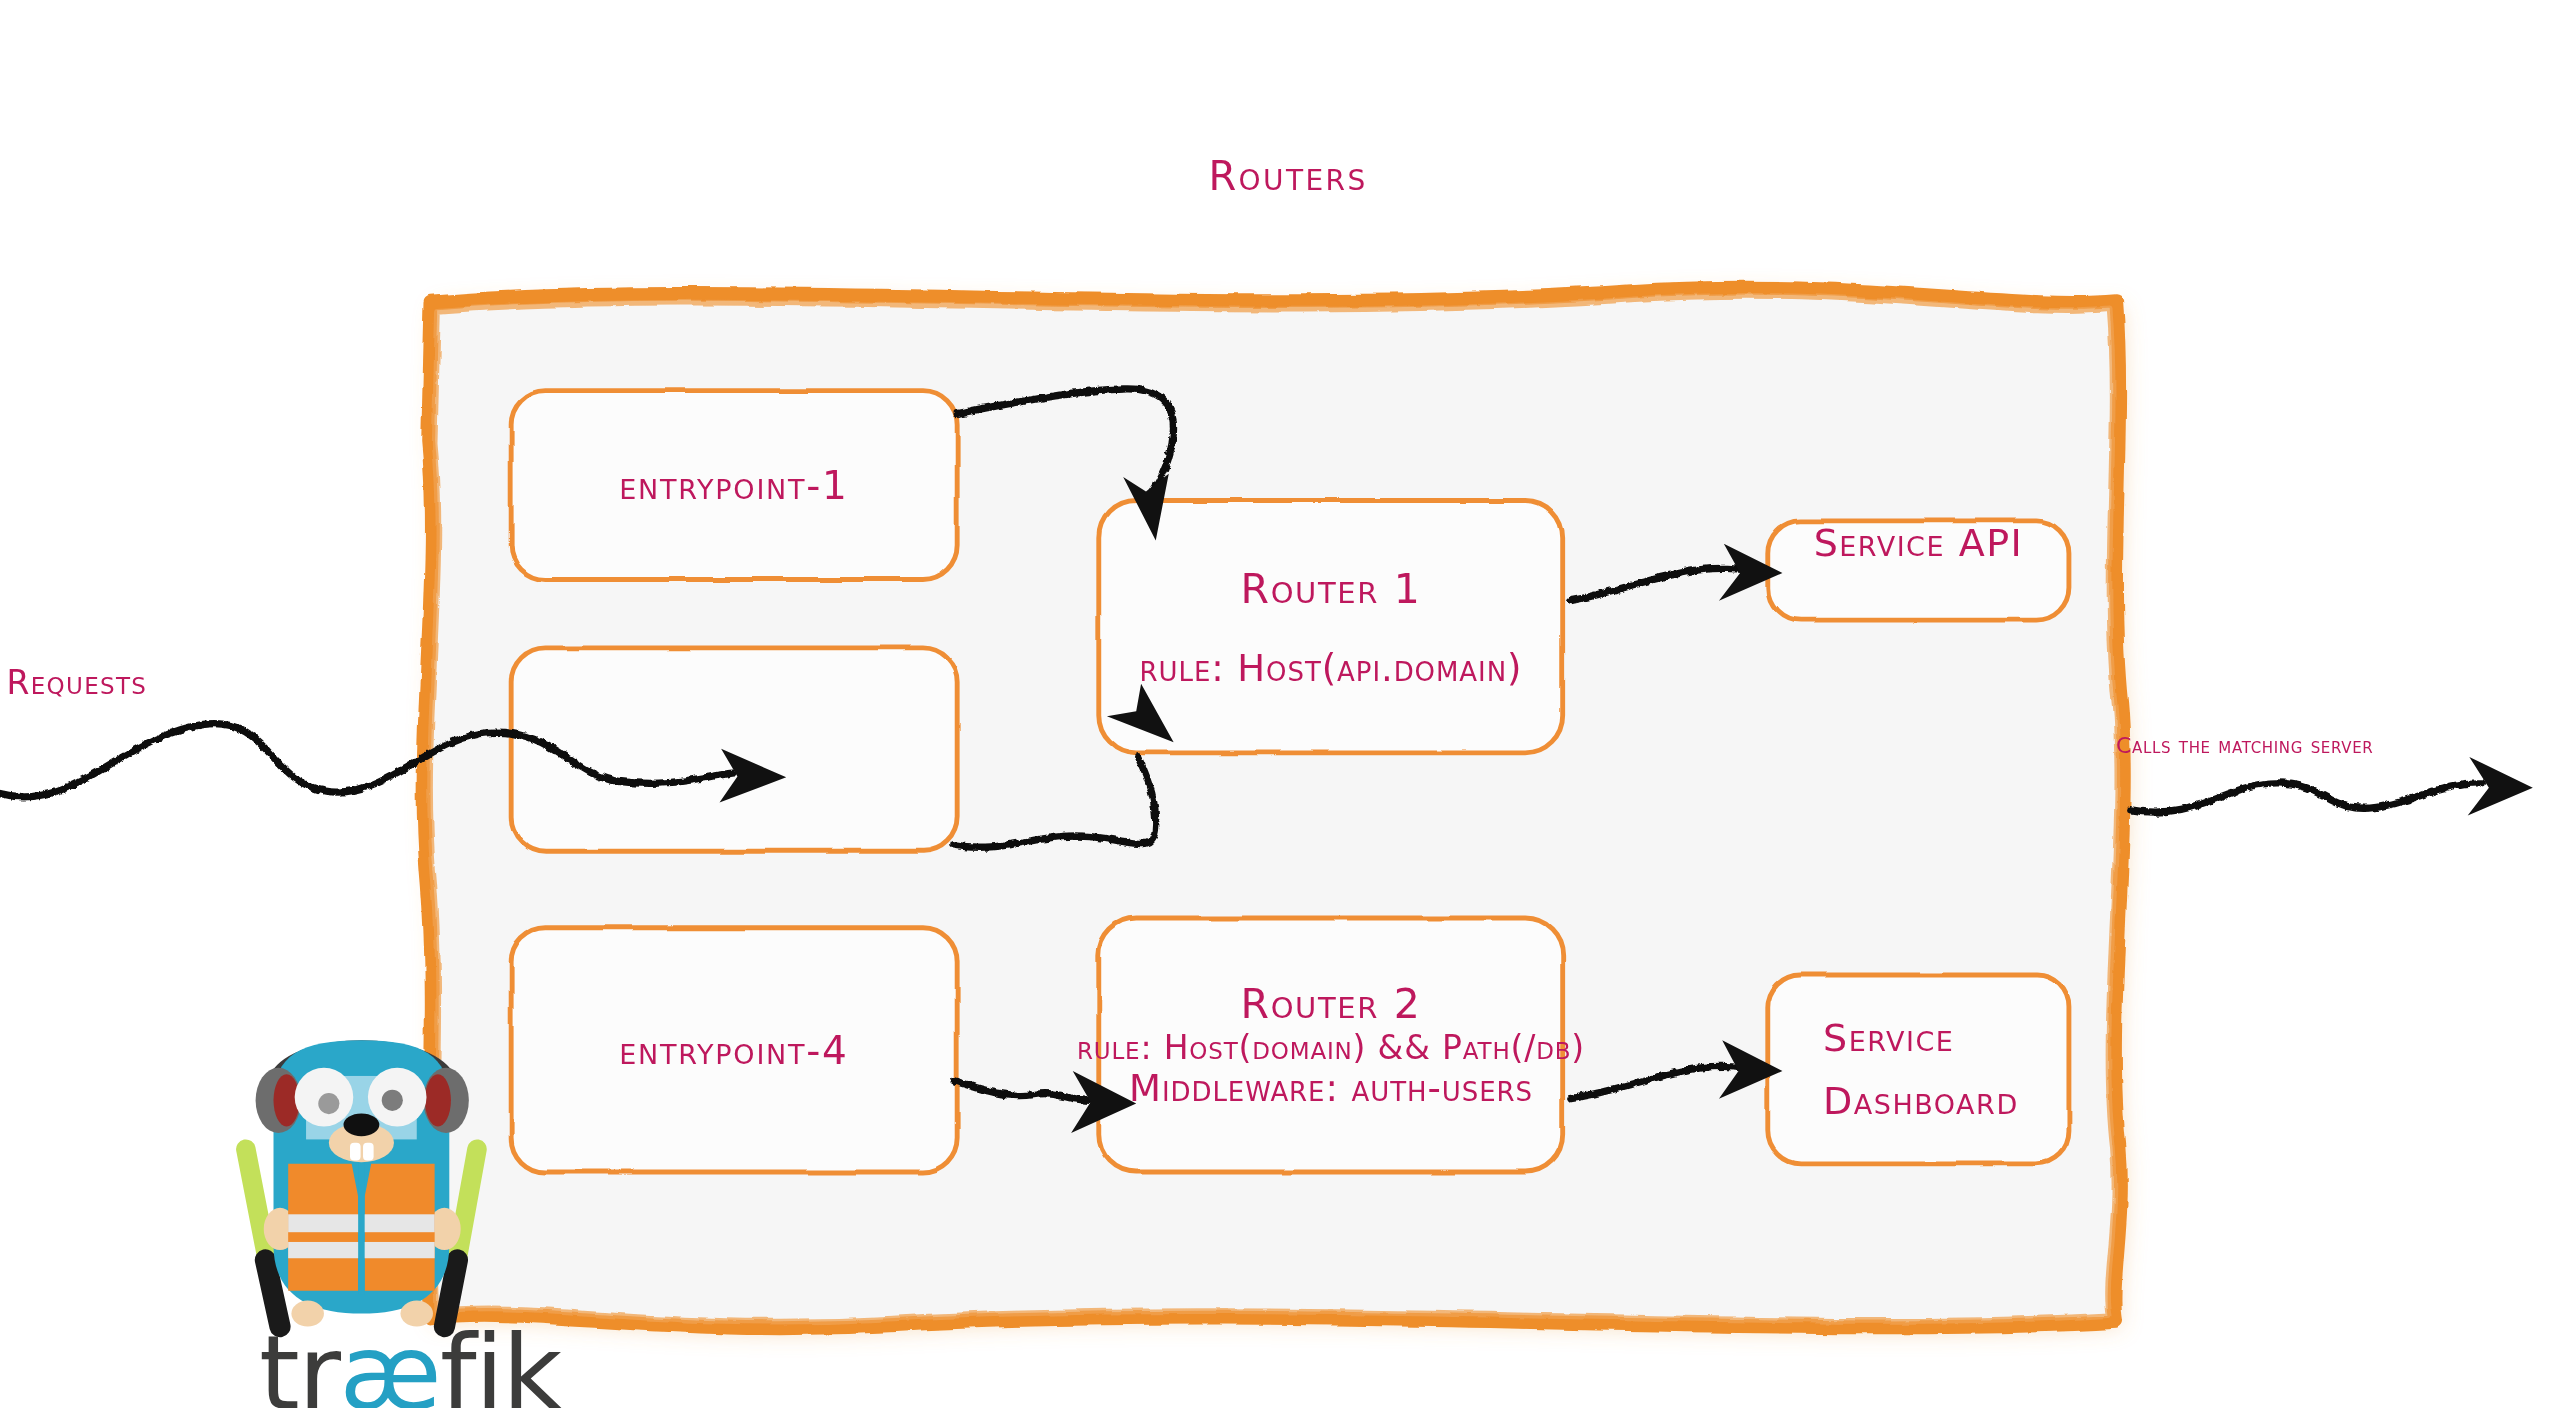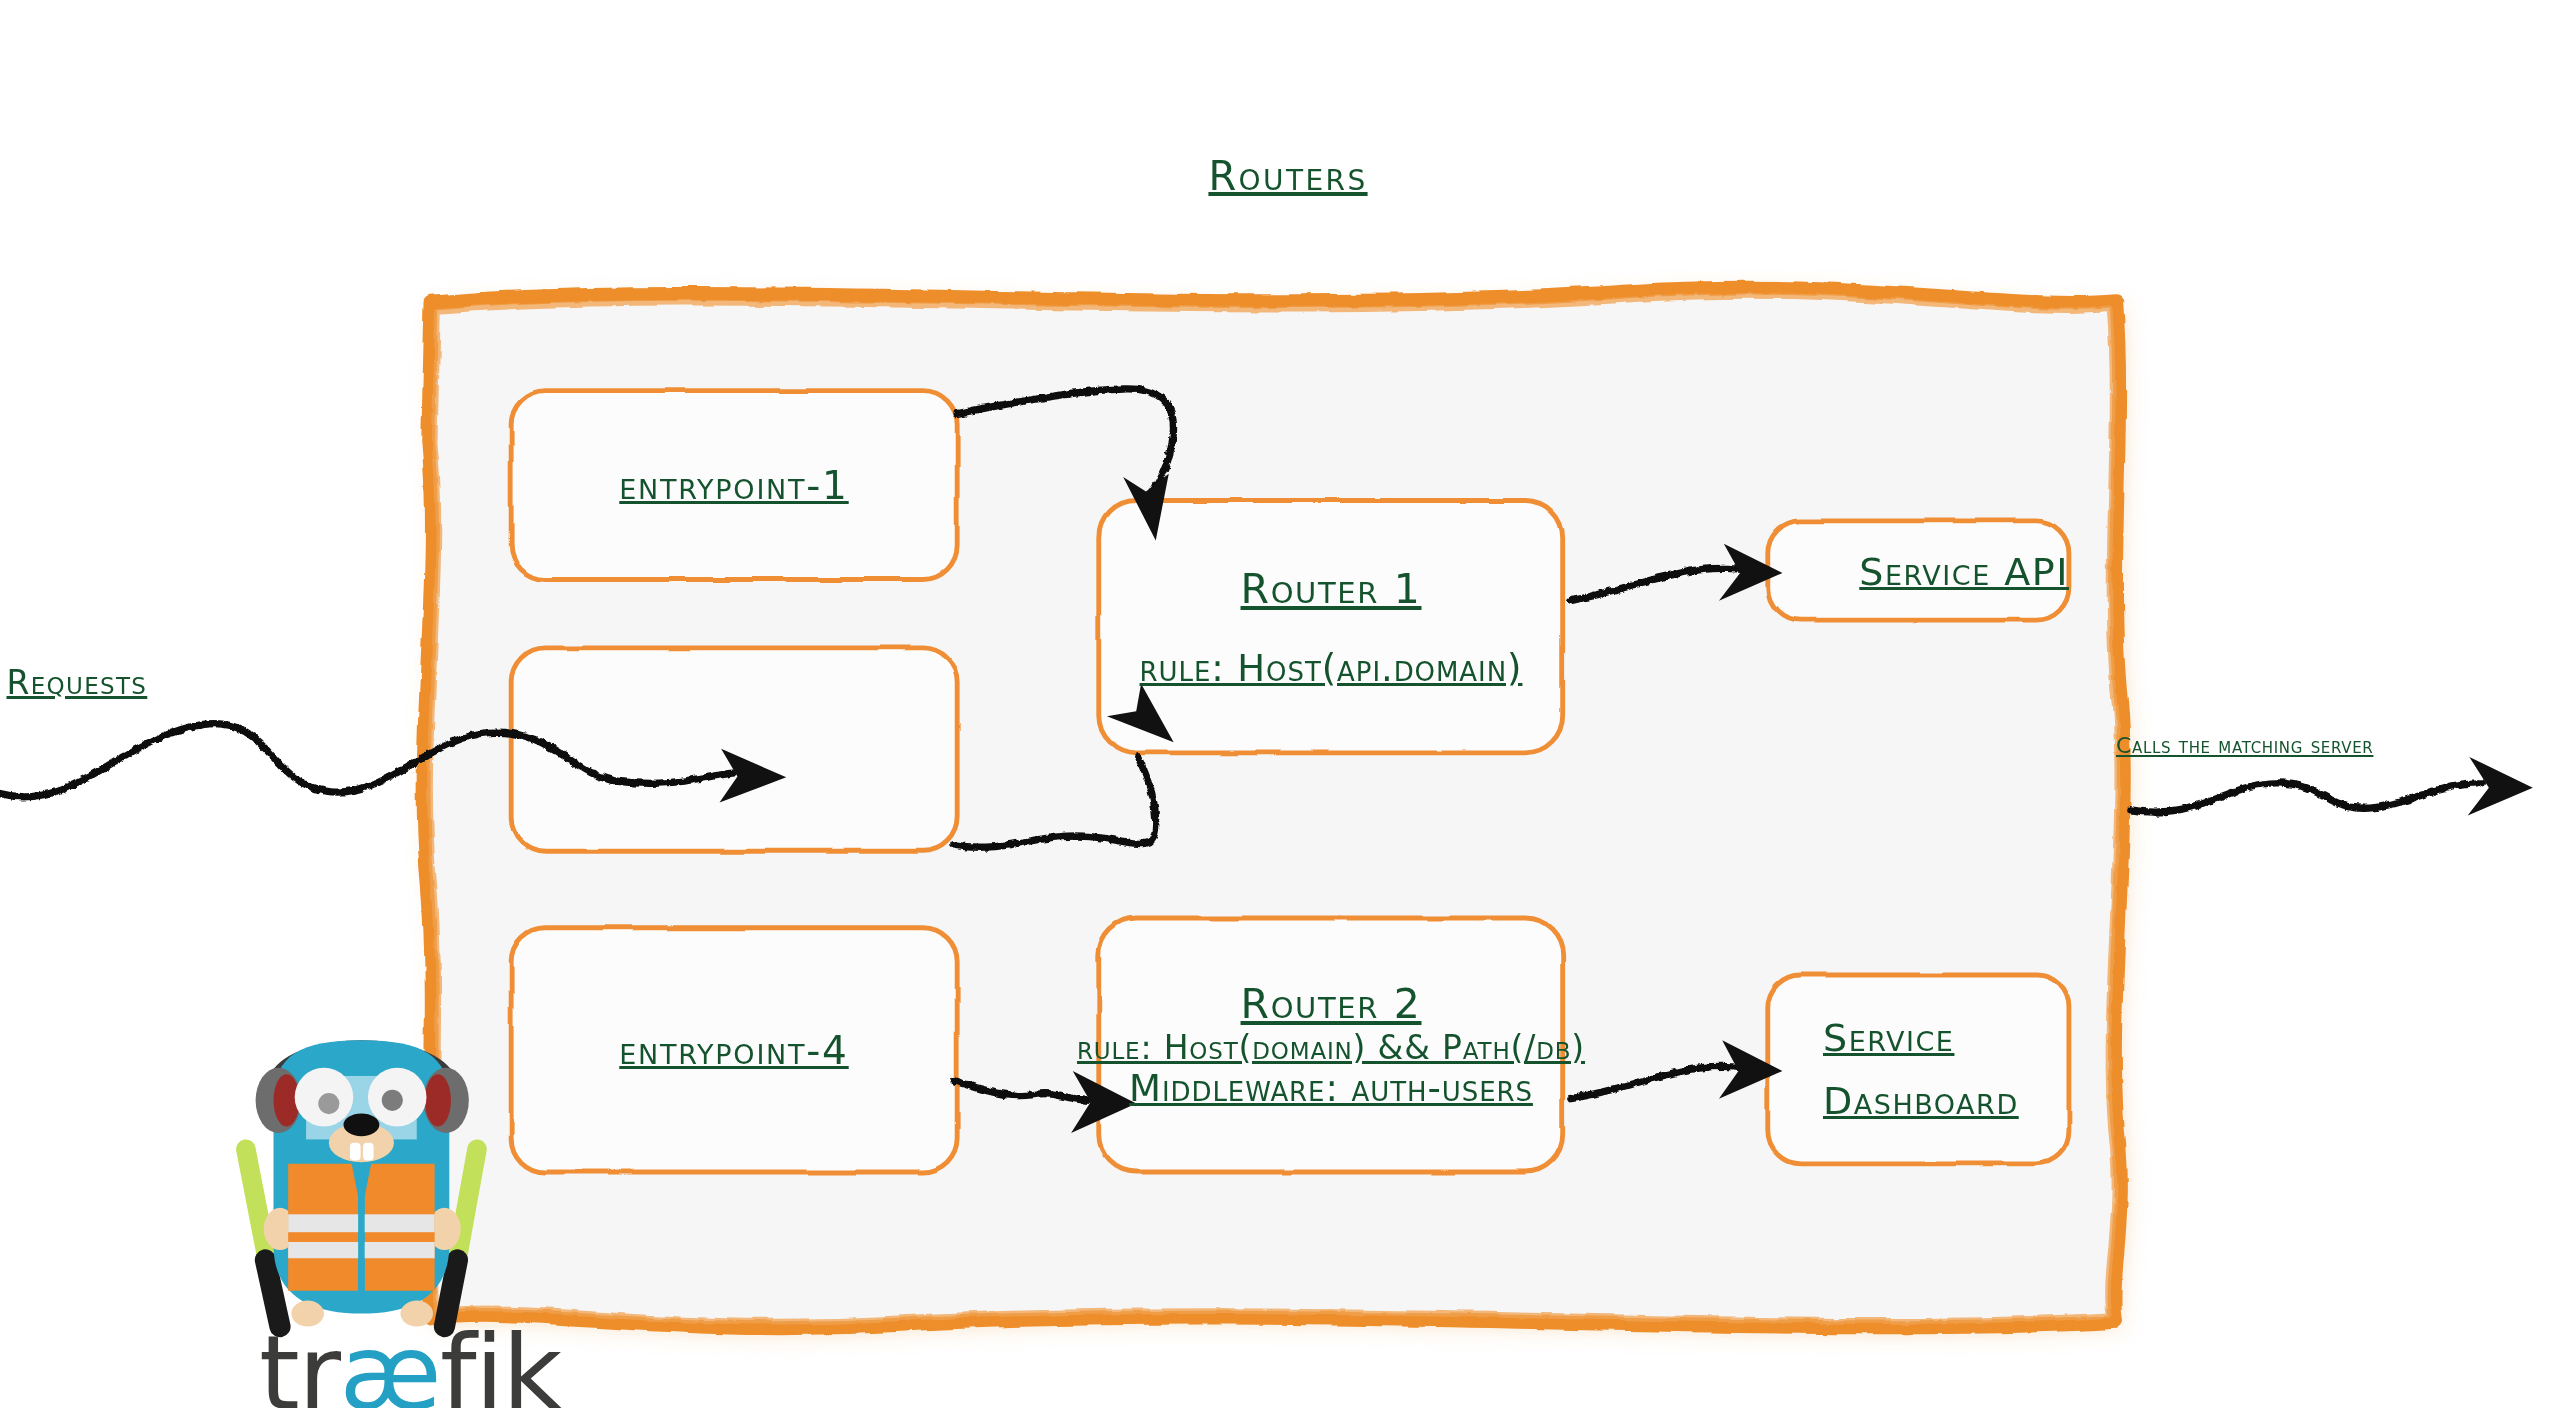--- a/index.html
+++ b/index.html
@@ -8,24 +8,23 @@
     font-family:"DejaVu Sans", sans-serif;
   }
   .stage{position:absolute;left:0;top:0;width:2576px;height:1408px;}
   svg.layer{position:absolute;left:0;top:0;width:2576px;height:1408px;overflow:visible;}
 
   
   .hand{
     font-family:"DejaVu Sans", sans-serif;
     font-variant:small-caps;
     font-weight:400;
-    color:#14532d;
+    color:#be185d;
     letter-spacing:.02em;
     white-space:nowrap;
-    text-decoration:underline;
   }
   .abs{position:absolute;}
 
   #diagram-title{
     left:0;top:153px;width:2576px;text-align:center;
     font-size:40px;letter-spacing:.06em;
   }
   #requests-label{left:6.5px;top:663px;font-size:33px;letter-spacing:.04em;}
   #calls-label{left:2116px;top:733px;font-size:22px;letter-spacing:.03em;}
 
@@ -179,21 +178,21 @@
     <span class="hand router-title">Router 1</span>
     <span class="hand router-line">rule: Host(api.domain)</span>
   </div>
 
   <div class="box-text" style="left:1099px;top:918px;width:464px;height:254px;">
     <span class="hand router-title">Router 2</span>
     <span class="hand router-line small">rule: Host(domain) &amp;&amp; Path(/db)</span>
     <span class="hand router-line">Middleware: auth-users</span>
   </div>
 
-  <div class="box-text" style="left:1768px;top:522px;width:301px;height:99px;align-items:flex-end;">
+  <div class="box-text" style="left:1768px;top:493px;width:301px;height:99px;">
     <span class="hand service-label">Service API</span>
   </div>
   <div class="box-text left" style="left:1792px;top:975px;width:277px;height:189px;gap:19.5px;">
     <span class="hand service-label">Service</span>
     <span class="hand service-label">Dashboard</span>
   </div>
 
   <svg class="layer" viewBox="0 0 3165 1730">
     <g>
 

